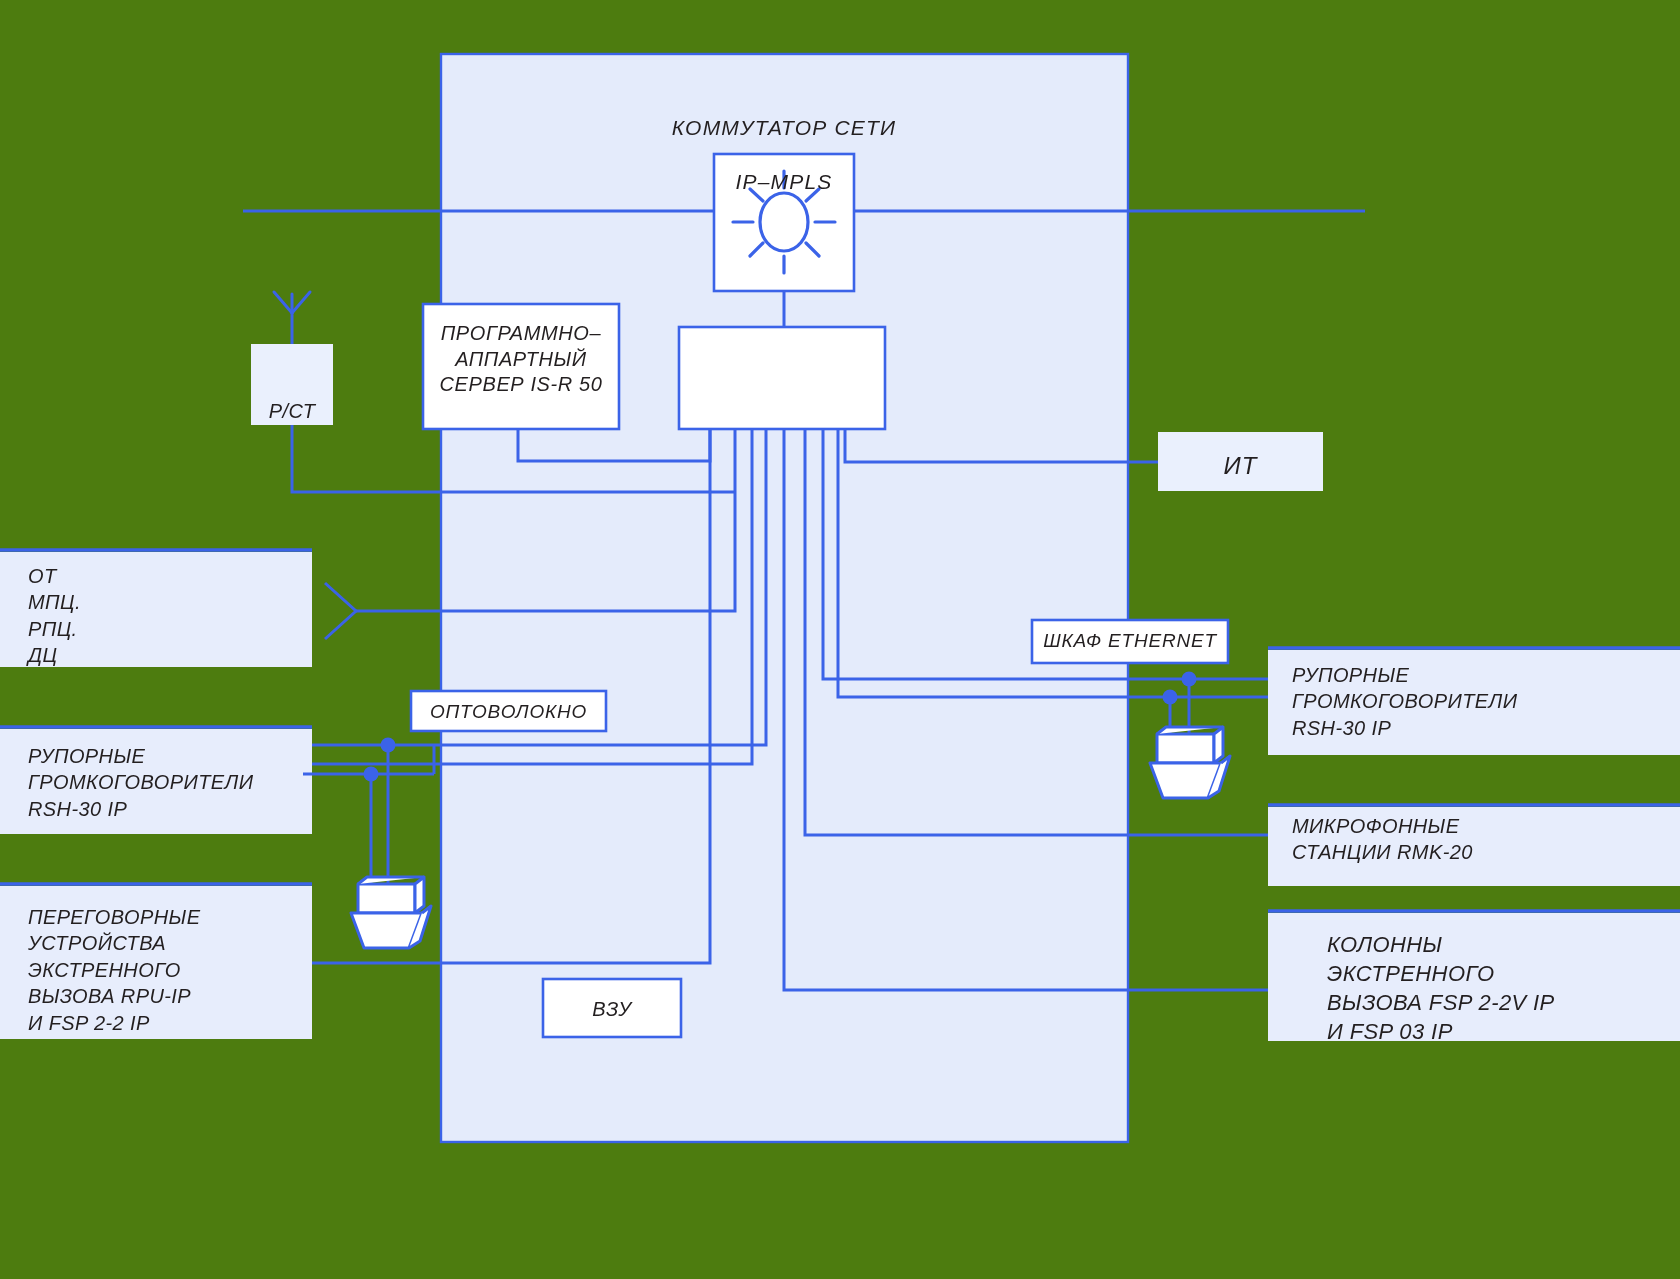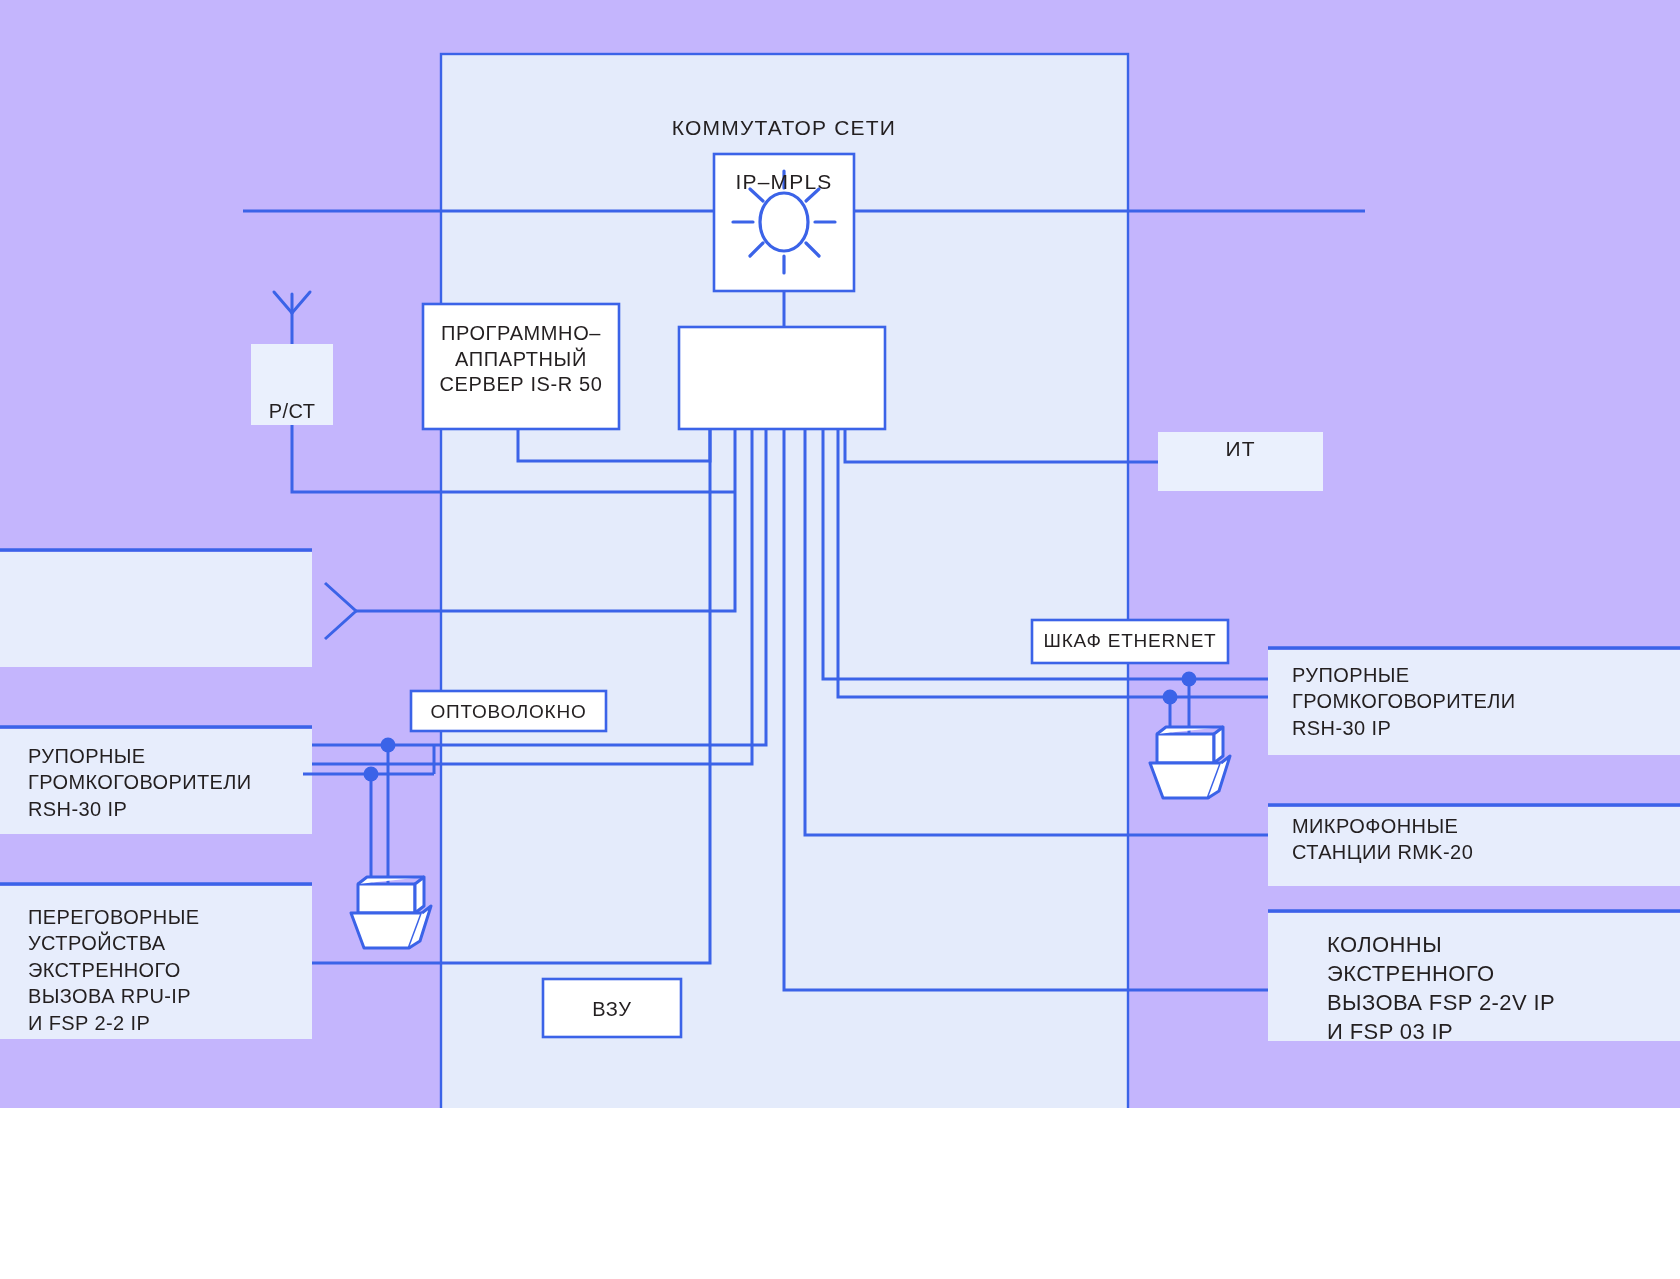--- a/index.html
+++ b/index.html
@@ -6,23 +6,24 @@
     margin: 0;
     padding: 0;
     background: #ffffff;
   }
   body {
     font-family: "Liberation Sans", sans-serif;
   }
   #stage {
     position: relative;
     width: 1680px;
-    height: 1108px;
-    background: #c4b5fd;
+    height: 1279px;
+    background: #4d7c0f;
     overflow: hidden;
+    font-style: italic;
   }
   svg.layer {
     position: absolute;
     left: 0;
     top: 0;
     width: 1680px;
     height: 1279px;
   }
   .lbl {
     position: absolute;
@@ -163,28 +164,32 @@
     <div>IP–MPLS</div>
   </div>
 
   <div class="lbl lbl-center" style="left:251px; top:371px; width:82px; font-size:20px;margin-top:28px;">Р/СТ</div>
 
   <div class="lbl lbl-center" style="left:429px; top:321px; width:184px; font-size:20px; letter-spacing:0.6px;">ПРОГРАММНО–
 АППАРТНЫЙ
 СЕРВЕР IS-R 50</div>
 
 
-  <div class="lbl lbl-center" style="left:1158px; top:436px; width:165px; font-size:21px; letter-spacing:1px;">ИТ</div>
+  <div class="lbl lbl-center" style="left:1158px; top:451px; width:165px; font-size:24px; letter-spacing:1px;">ИТ</div>
 
   <div class="lbl lbl-center" style="left:411px; top:700px; width:195px; font-size:19px; letter-spacing:0.8px;">ОПТОВОЛОКНО</div>
 
   <div class="lbl lbl-center" style="left:1032px; top:629px; width:196px; font-size:19px; letter-spacing:0.8px;">ШКАФ ETHERNET</div>
 
   <div class="lbl lbl-center" style="left:543px; top:997px; width:138px; font-size:20px; letter-spacing:0.8px;">ВЗУ</div>
 
+  <div class="lbl" style="left:28px; top:563px; width:270px; font-size:20px; line-height:1.32;">ОТ
+МПЦ.
+РПЦ.
+ДЦ</div>
 
   <div class="lbl" style="left:28px; top:743px; width:280px; font-size:20px; line-height:1.32;">РУПОРНЫЕ
 ГРОМКОГОВОРИТЕЛИ
 RSH-30 IP</div>
 
   <div class="lbl" style="left:28px; top:904px; width:280px; font-size:20px; line-height:1.32;">ПЕРЕГОВОРНЫЕ
 УСТРОЙСТВА
 ЭКСТРЕННОГО
 ВЫЗОВА RPU-IP
 И FSP 2-2 IP</div>

